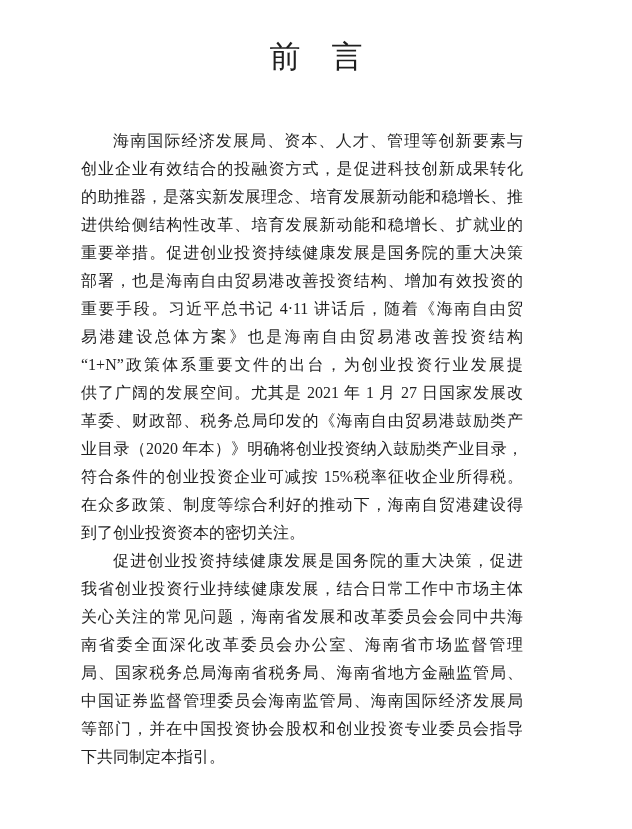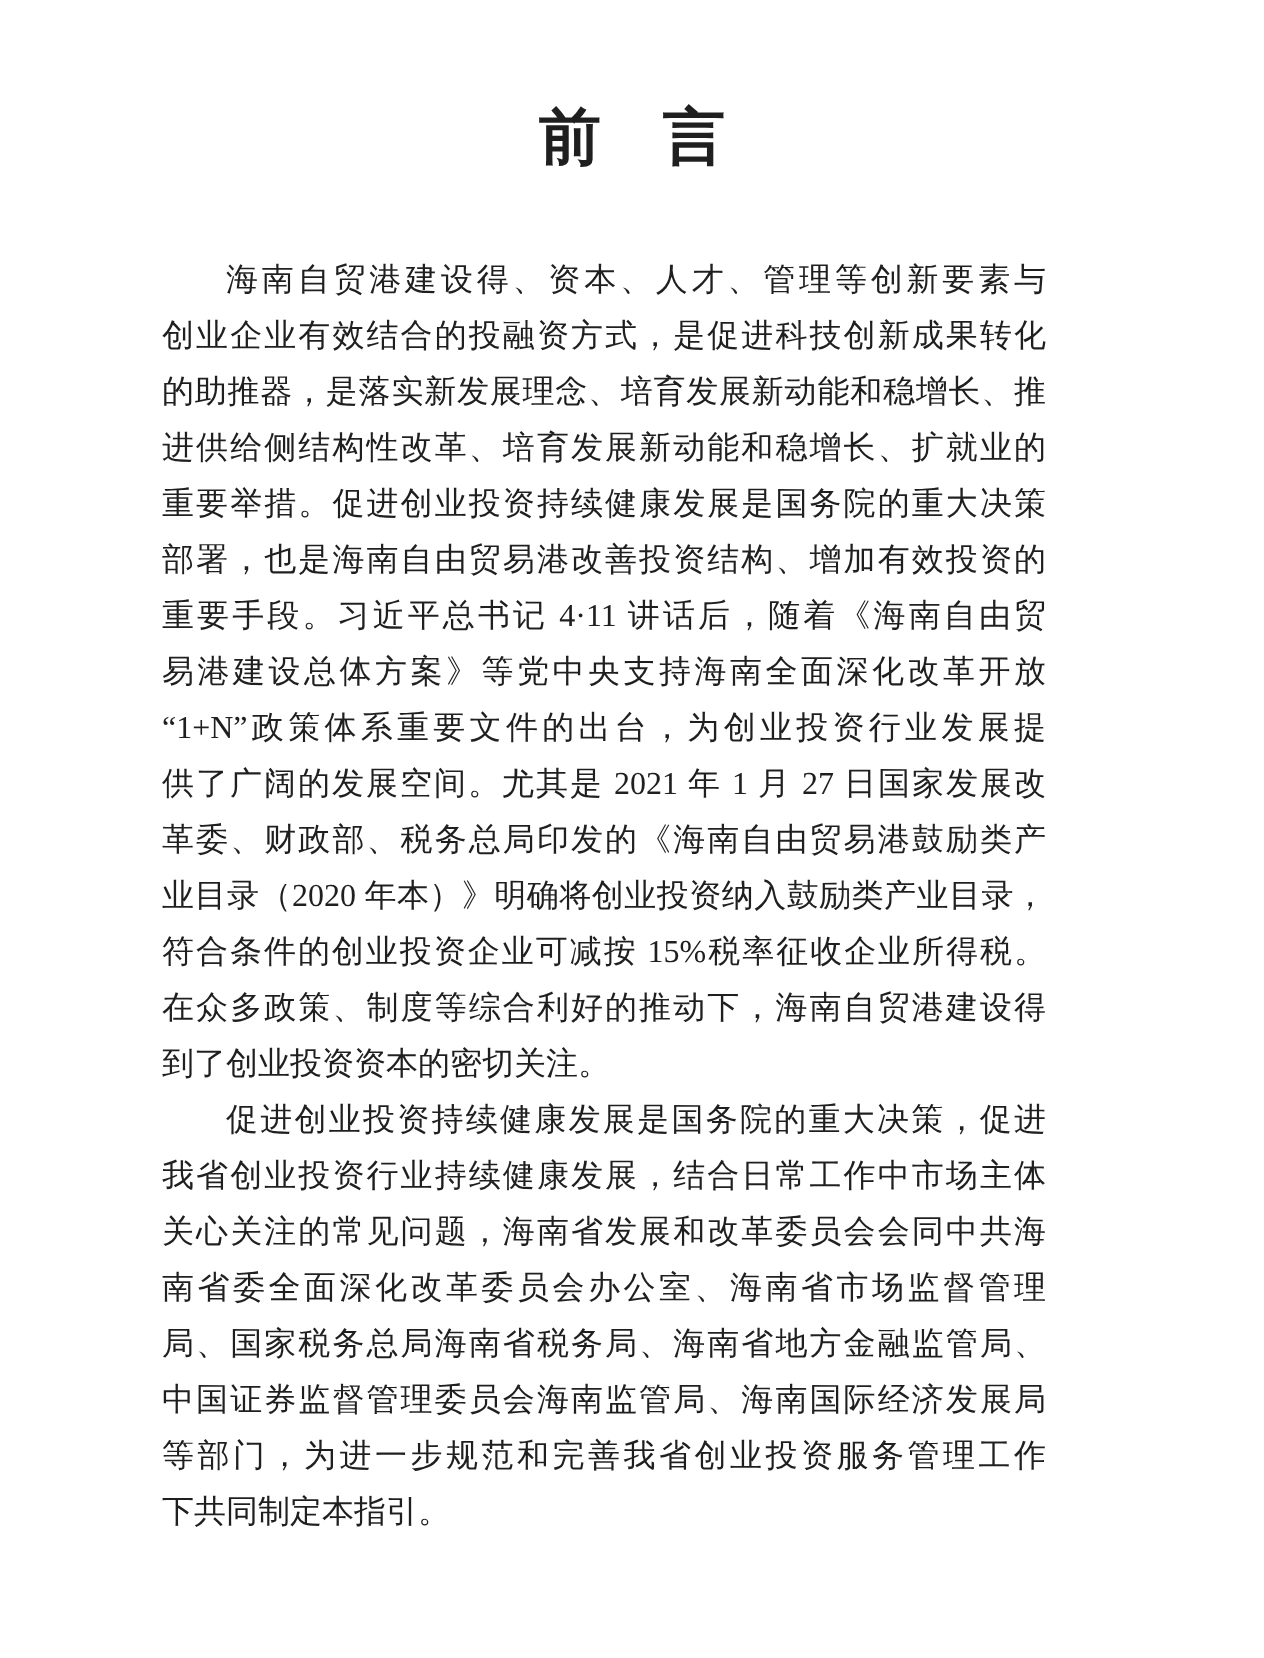--- a/index.html
+++ b/index.html
@@ -8,26 +8,26 @@
     width: 632px;
     height: 829px;
     background: var(--bg-color, #ffffff);
     color: var(--text-color, #1f1f1f);
     font-family: "Liberation Serif", "DejaVu Serif", serif;
     overflow: hidden;
     box-sizing: border-box;
   }
   .doc-title {
     position: absolute;
-    top: 52px;
+    top: 40px;
     left: 0;
     width: 100%;
     text-align: center;
     font-size: 31px;
-    font-weight: bold;
+    font-weight: normal;
     line-height: 1.1;
   }
   .doc-body {
     position: absolute;
     top: 127px;
     left: 81px;
     width: 442px;
     font-size: 16px;
     line-height: 28px;
   }
@@ -41,40 +41,40 @@
   .line.first { text-indent: 2em; }
   .line.para-last { text-align-last: left; }
 </style>
 </head>
 <body>
 
 <div class="page">
   <div class="doc-title">前　言</div>
   <div class="doc-body">
       <div class="paragraph">
-        <div class="line first">海南自贸港建设得、资本、人才、管理等创新要素与</div>
+        <div class="line first">海南国际经济发展局、资本、人才、管理等创新要素与</div>
         <div class="line">创业企业有效结合的投融资方式，是促进科技创新成果转化</div>
         <div class="line">的助推器，是落实新发展理念、培育发展新动能和稳增长、推</div>
         <div class="line">进供给侧结构性改革、培育发展新动能和稳增长、扩就业的</div>
         <div class="line">重要举措。促进创业投资持续健康发展是国务院的重大决策</div>
         <div class="line">部署，也是海南自由贸易港改善投资结构、增加有效投资的</div>
         <div class="line">重要手段。习近平总书记 4·11 讲话后，随着《海南自由贸</div>
-        <div class="line">易港建设总体方案》等党中央支持海南全面深化改革开放</div>
+        <div class="line">易港建设总体方案》也是海南自由贸易港改善投资结构</div>
         <div class="line">“1+N”政策体系重要文件的出台，为创业投资行业发展提</div>
         <div class="line">供了广阔的发展空间。尤其是 2021 年 1 月 27 日国家发展改</div>
         <div class="line">革委、财政部、税务总局印发的《海南自由贸易港鼓励类产</div>
         <div class="line">业目录（2020 年本）》明确将创业投资纳入鼓励类产业目录，</div>
         <div class="line">符合条件的创业投资企业可减按 15%税率征收企业所得税。</div>
         <div class="line">在众多政策、制度等综合利好的推动下，海南自贸港建设得</div>
         <div class="line para-last">到了创业投资资本的密切关注。</div>
       </div>
       <div class="paragraph">
         <div class="line first">促进创业投资持续健康发展是国务院的重大决策，促进</div>
         <div class="line">我省创业投资行业持续健康发展，结合日常工作中市场主体</div>
         <div class="line">关心关注的常见问题，海南省发展和改革委员会会同中共海</div>
         <div class="line">南省委全面深化改革委员会办公室、海南省市场监督管理</div>
         <div class="line">局、国家税务总局海南省税务局、海南省地方金融监管局、</div>
         <div class="line">中国证券监督管理委员会海南监管局、海南国际经济发展局</div>
-        <div class="line">等部门，为进一步规范和完善我省创业投资服务管理工作</div>
+        <div class="line">等部门，并在中国投资协会股权和创业投资专业委员会指导</div>
         <div class="line para-last">下共同制定本指引。</div>
       </div>
     </div>
 </div>
 
 </body></html>

